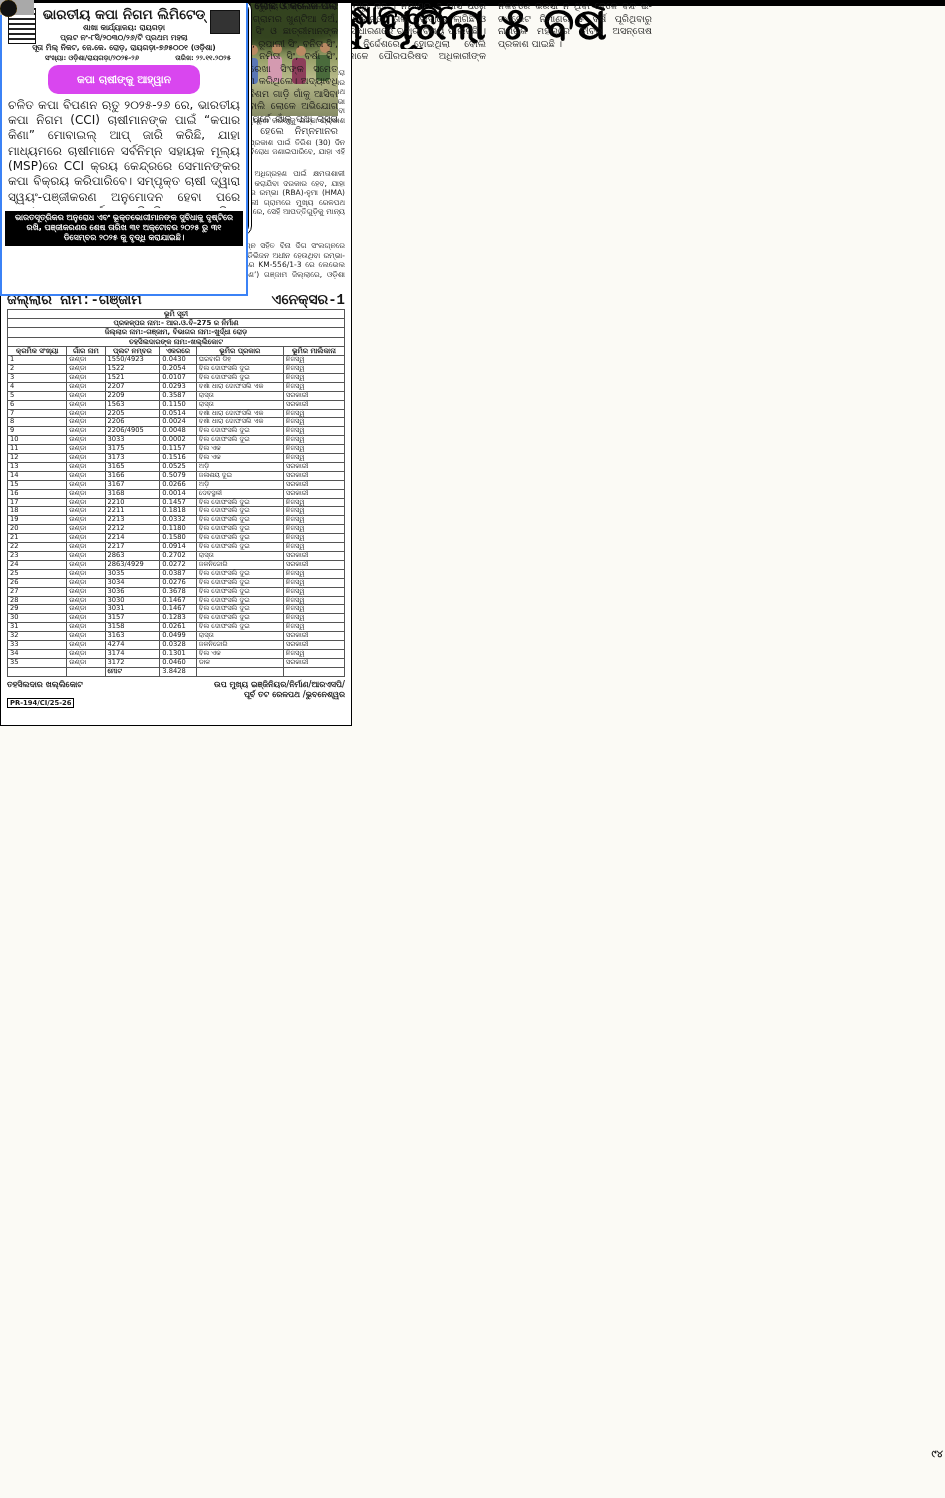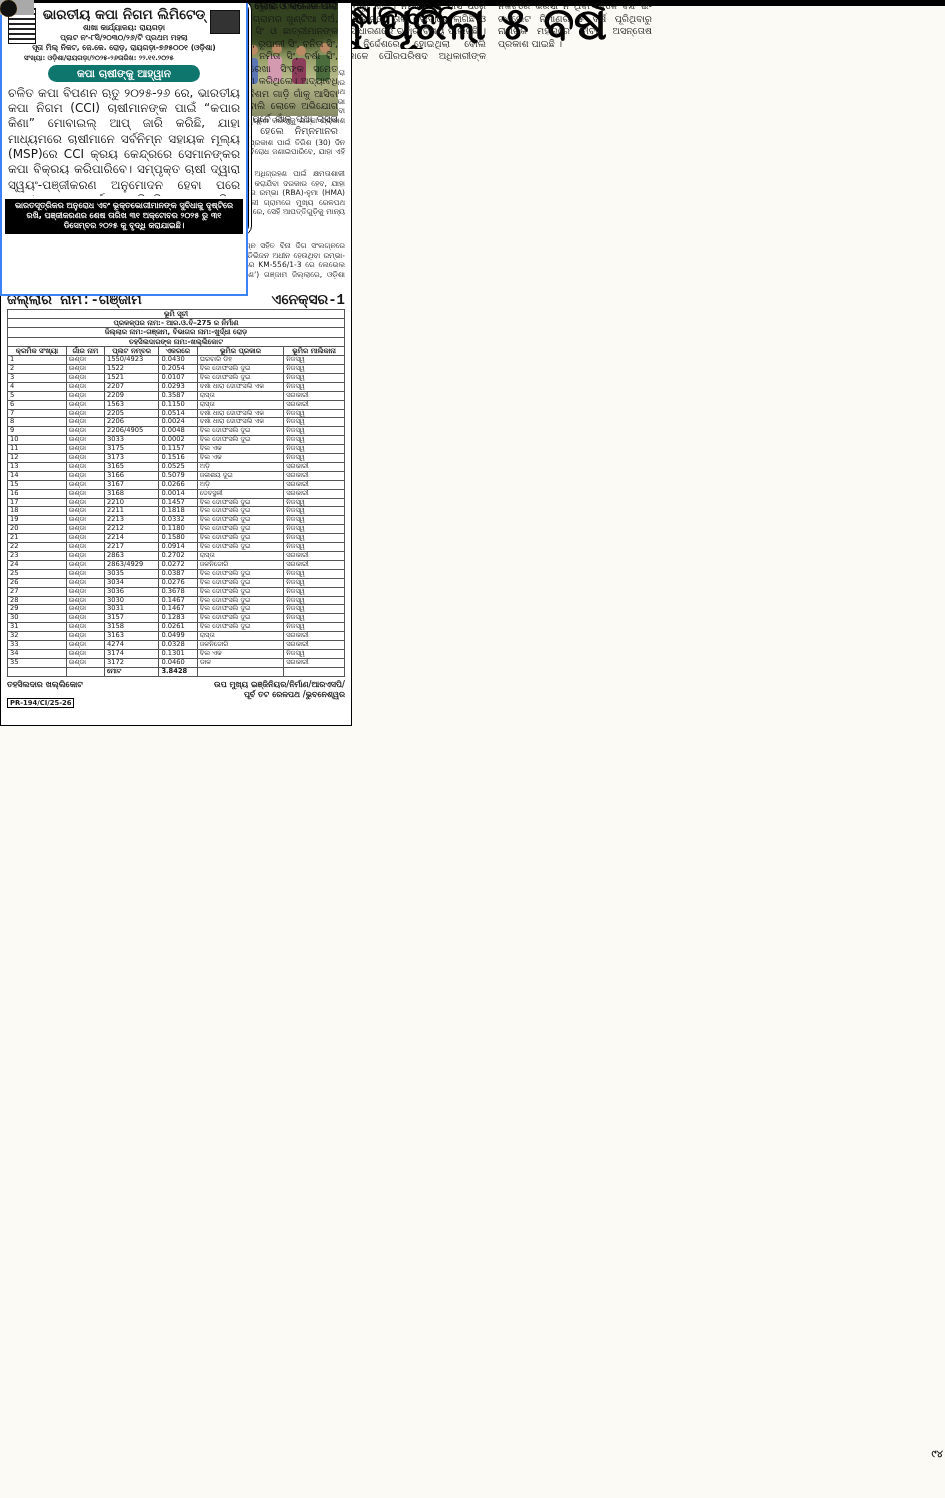--- a/index.html
+++ b/index.html
@@ -35,23 +35,23 @@
   .talgud .g-sub{font-size:15px;font-weight:800;text-align:center;margin-top:4px;}
   .talgud .g-body{font-size:11.5px;font-weight:700;text-align:center;line-height:1.5;padding:8px 12px 4px;}
   .talgud .g-banner{background:#000;color:#fff;border-radius:7px;font-weight:800;text-align:center;
                     font-size:12.5px;padding:5px 0;margin:4px 22px;}
   .talgud .g-sigs{display:flex;justify-content:space-between;padding:6px 14px 0;}
   .talgud .g-sig-n{font-size:10.5px;font-weight:800;}
   .talgud .g-sig-r{font-size:9.5px;font-weight:700;}
   .cci{border:2px solid #3b82f6;background:#fff;}
   .cci .c-title{font-size:13.5px;font-weight:800;text-align:center;}
   .cci .c-sub{font-size:7.6px;font-weight:700;text-align:center;line-height:1.3;}
-  .cci .c-ref{display:flex;font-size:6.8px;font-weight:700;padding:1px 22px;}
-  .cci .c-pill{background:#0f766e;color:#fff;font-size:10.5px;font-weight:800;text-align:center;
-               border-radius:10px;width:62%;margin:2px auto;padding:2px 0;}
+  .cci .c-ref{display:flex;justify-content:space-between;font-size:6.8px;font-weight:700;padding:1px 15px;margin-left:28px;}
+  .cci .c-pill{background:#d946ef;color:#fff;font-size:10.5px;font-weight:800;text-align:center;
+               border-radius:10px;width:62%;margin:2px auto;padding:8px 0;}
   .cci .c-body{font-size:12px;line-height:1.28;text-align:justify;padding:2px 6px;}
   .cci .c-banner{background:#000;color:#fff;font-size:8px;font-weight:700;text-align:center;
                  line-height:1.3;padding:2px 4px;margin:3px 3px 0;}
   
   .notif{border:1.5px solid #000;background:#fff;padding:5px 6px;}
   .notif .n-h1{font-size:11px;font-weight:800;text-align:center;}
   .notif .n-h2{font-size:9px;font-weight:800;text-align:center;}
   .notif .n-h3{font-size:11px;font-weight:800;text-align:center;}
   .notif .n-h4{font-size:8.8px;font-weight:800;text-align:center;}
   .notif .n-h5{font-size:9.2px;font-weight:800;text-align:center;margin-bottom:2px;}
@@ -523,21 +523,21 @@
             <td>ଉଣ୍ଡା</td>
             <td>3172</td>
             <td>0.0460</td>
             <td>ଡାଳ</td>
             <td>ସରକାରୀ</td>
           </tr>
           <tr>
             <td></td>
             <td></td>
             <td style="font-weight:800">ମୋଟ</td>
-            <td style="font-weight:700">3.8428</td>
+            <td style="font-weight:400">3.8428</td>
             <td></td>
             <td></td>
           </tr>
         </tbody>
       </table>
     <div class="n-sigrow">
       <div>
         <div class="n-sig-l">ତହସିଲଦାର ଖଲ୍ଲିକୋଟ</div>
         <div class="pr-box">PR-194/CI/25-26</div>
       </div>

